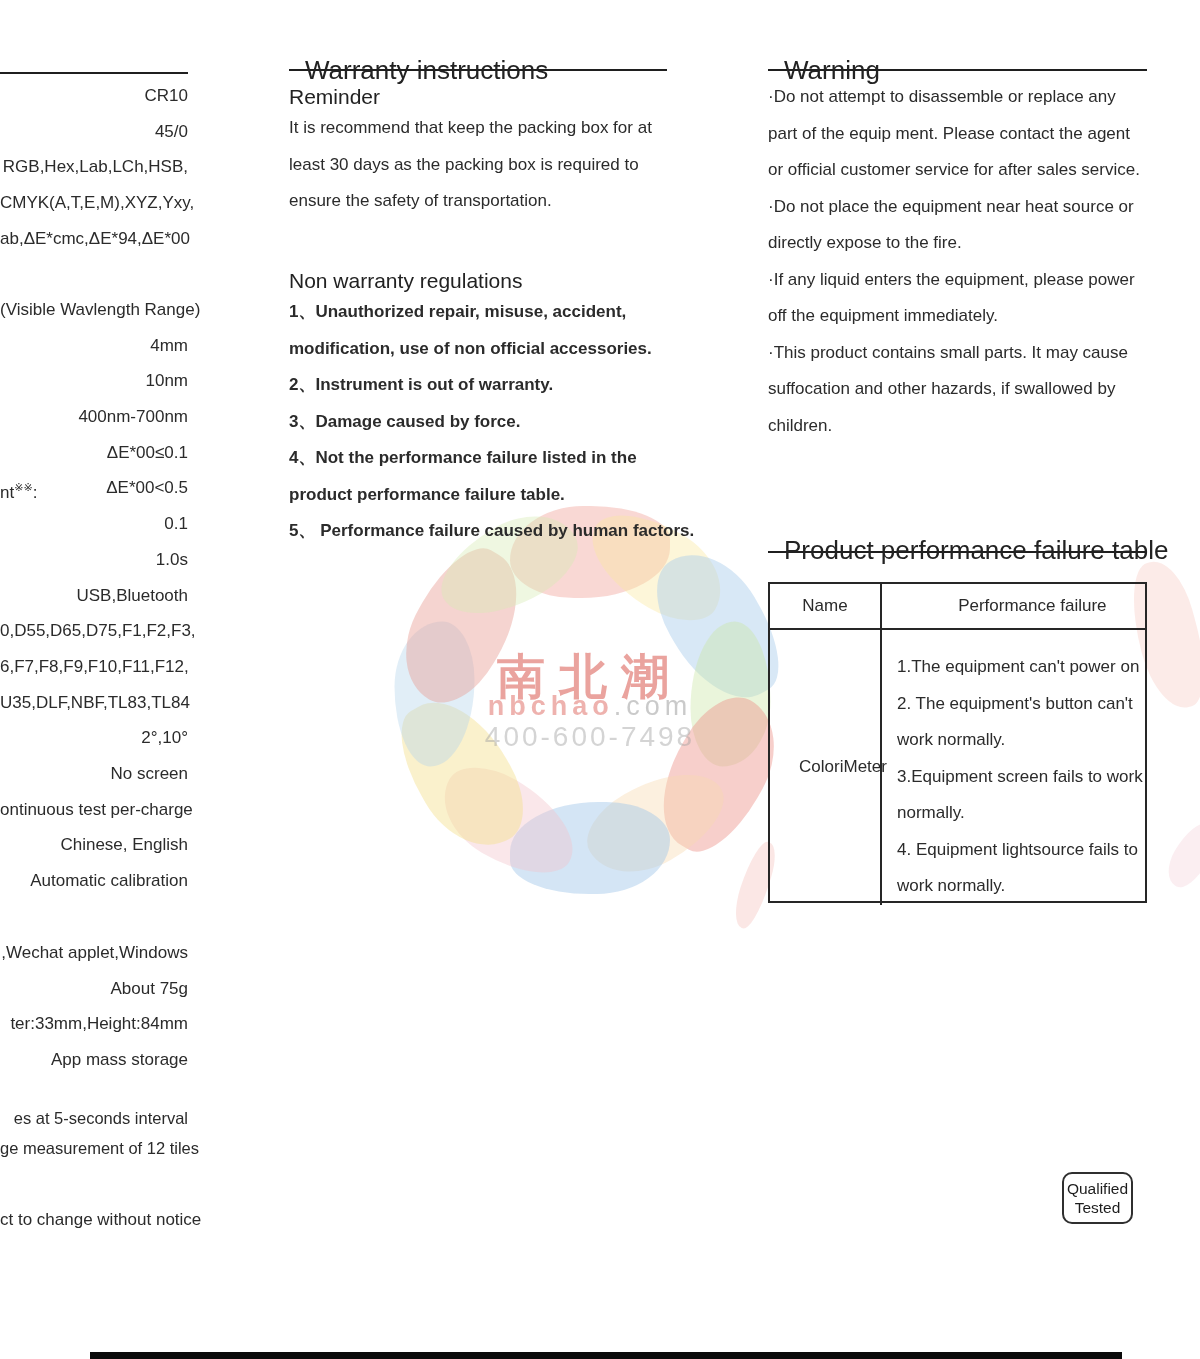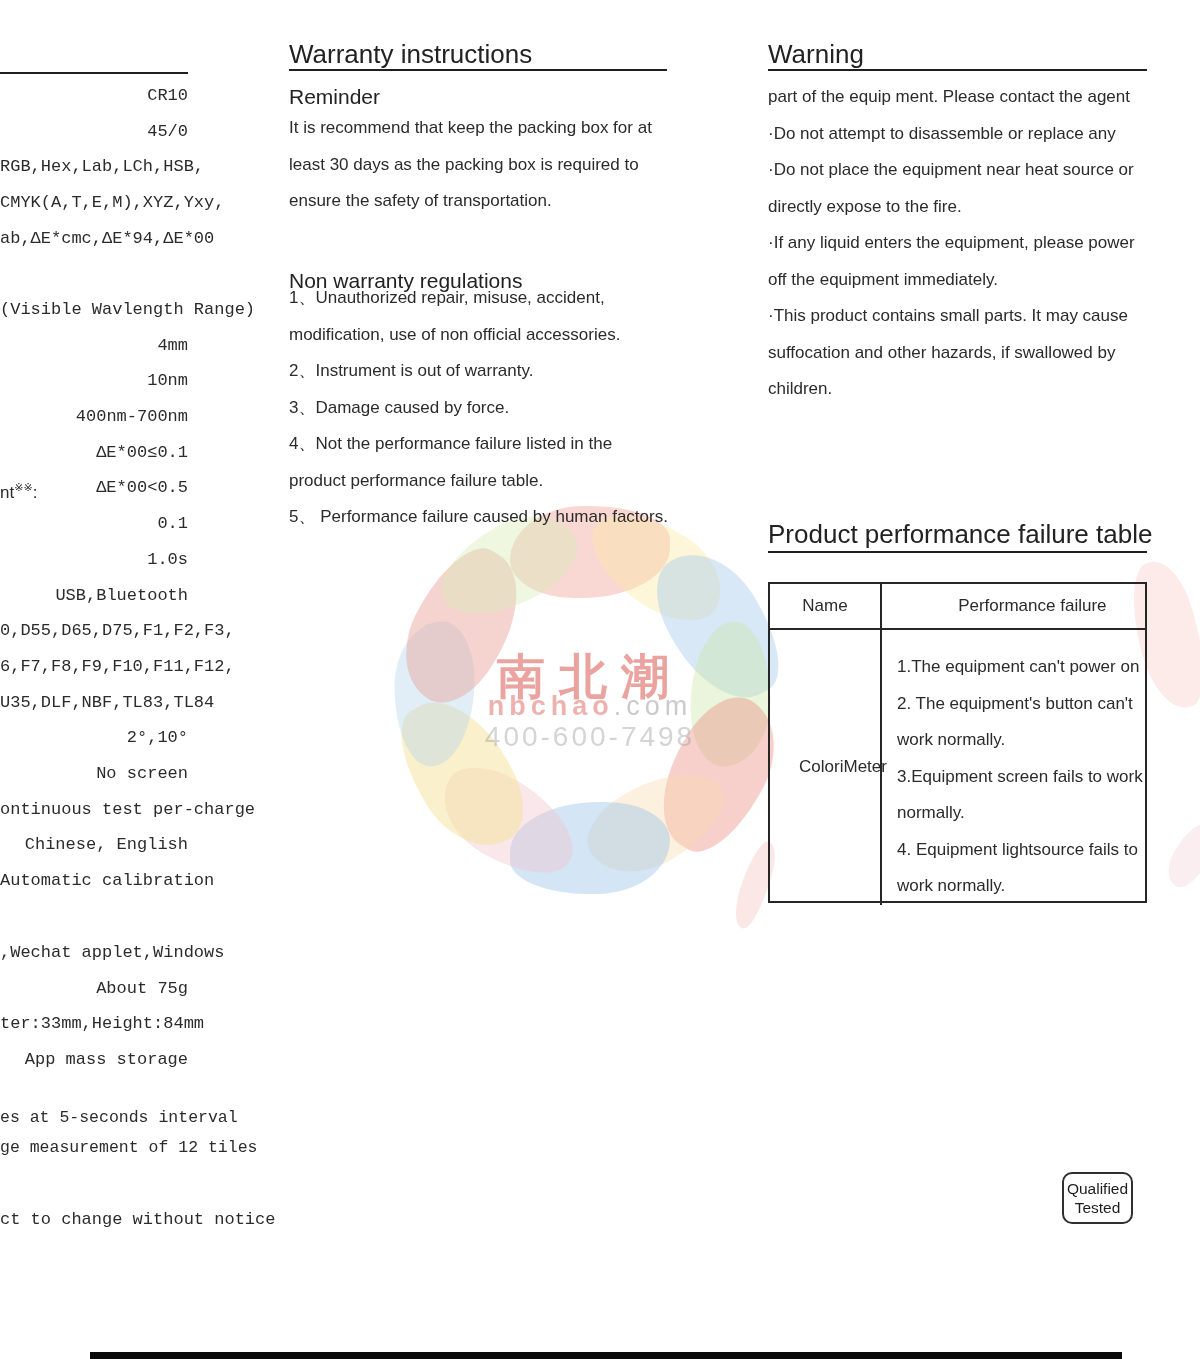--- a/index.html
+++ b/index.html
@@ -3,25 +3,25 @@
 <meta charset="utf-8">
 <style>
   html,body{margin:0;padding:0;}
   #page{
     position:relative;width:1200px;height:1359px;background:#ffffff;overflow:hidden;
     font-family:"Liberation Sans","DejaVu Sans",sans-serif;color:#2b2b2b;
   }
   .rule{position:absolute;height:2px;background:#1f1f1f;}
   .col-lines{position:absolute;font-size:17px;}
   .col-lines .line{height:35.7px;line-height:35.7px;white-space:nowrap;}
-  .left-col{left:0;width:188px;text-align:right;font-family:Liberation Mono, monospace;}
+  .left-col{left:0;width:188px;text-align:right;}
   .small-lines .line{height:30px;line-height:30px;font-size:16.5px;}
   .para{position:absolute;font-size:17px;}
   .para .line{height:36.5px;line-height:36.5px;white-space:nowrap;}
-  h1.doc-title{position:absolute;margin:0;font-size:26px;font-weight:400;line-height:32px;white-space:nowrap;color:#222;}
+  h1.doc-title{position:absolute;margin:16px;font-size:26px;font-weight:400;line-height:32px;white-space:nowrap;color:#222;}
   h2.doc-sub{position:absolute;margin:0;font-size:21px;font-weight:400;line-height:26px;white-space:nowrap;color:#222;}
   #partial-label{position:absolute;left:0;top:470px;height:35.7px;line-height:35.7px;font-size:17px;}
   #partial-label sup{font-size:11px;}
   
   #failure-table{
     position:absolute;left:768px;top:582px;width:379px;height:321px;
     border:2px solid #262626;box-sizing:border-box;display:grid;
     grid-template-columns:110px 1fr;grid-template-rows:46px 1fr;z-index:2;
   }
   #failure-table .cell{box-sizing:border-box;font-size:17px;}
@@ -130,36 +130,37 @@
   <div class="rule" style="left:289px;top:69px;width:378px;"></div>
 
   <h2 class="doc-sub z2" style="left:289px;top:84px;">Reminder</h2>
   <div class="para z2" style="left:289px;top:110px;">
       <div class="line">It is recommend that keep the packing box for at</div>
       <div class="line">least 30 days as the packing box is required to</div>
       <div class="line">ensure the safety of transportation.</div>
     </div>
 
   <h2 class="doc-sub z2" style="left:289px;top:268px;">Non warranty regulations</h2>
-  <div class="para z2" style="left:289px;top:280px;">
+  <div class="para z2" style="left:289px;top:294px;font-weight:bold;">
       <div class="line">1、Unauthorized repair, misuse, accident,</div>
       <div class="line">modification, use of non official accessories.</div>
       <div class="line">2、Instrument is out of warranty.</div>
       <div class="line">3、Damage caused by force.</div>
       <div class="line">4、Not the performance failure listed in the</div>
       <div class="line">product performance failure table.</div>
       <div class="line">5、 Performance failure caused by human factors.</div>
     </div>
 
   <h1 class="doc-title z2" style="left:768px;top:38px;">Warning</h1>
   <div class="rule" style="left:768px;top:69px;width:379px;"></div>
 
   <div class="para z2" style="left:768px;top:79px;">
+      <div class="line">·Do not attempt to disassemble or replace any</div>
       <div class="line">part of the equip ment. Please contact the agent</div>
-      <div class="line">·Do not attempt to disassemble or replace any</div>
+      <div class="line">or official customer service for after sales service.</div>
       <div class="line">·Do not place the equipment near heat source or</div>
       <div class="line">directly expose to the fire.</div>
       <div class="line">·If any liquid enters the equipment, please power</div>
       <div class="line">off the equipment immediately.</div>
       <div class="line">·This product contains small parts. It may cause</div>
       <div class="line">suffocation and other hazards, if swallowed by</div>
       <div class="line">children.</div>
     </div>
 
   <h1 class="doc-title z2" style="left:768px;top:518px;">Product performance failure table</h1>

